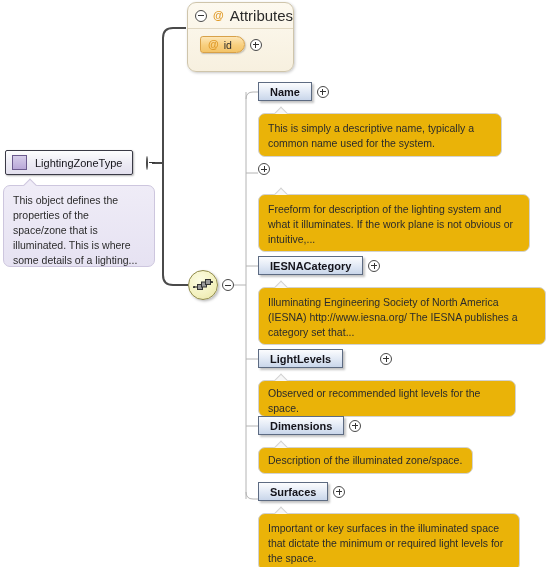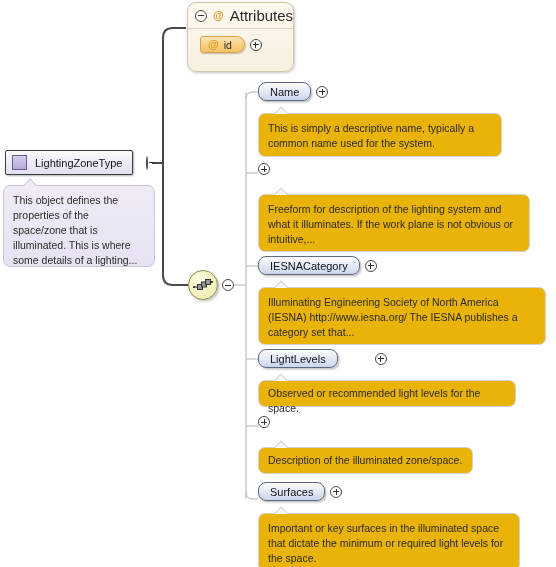--- a/index.html
+++ b/index.html
@@ -68,24 +68,25 @@
   }
   .attr-chip-label{font-size:10.5px;color:#2b2b2b;}
 
   
   .el-row{position:absolute;display:flex;align-items:center;gap:5px;}
   .el-chip{
     display:flex;align-items:center;justify-content:center;
     height:19px;padding:0 11px;
     background:linear-gradient(to bottom,#fbfcfe 0%,#e4ebf6 48%,#c9d6ea 100%);
     border:1px solid #5d6b82;
-    border-radius:8px;
+    border-radius:0;
     box-shadow:1.5px 1.5px 2px rgba(0,0,0,.24);
     box-sizing:border-box;
     white-space:nowrap;
+    font-weight:bold;
   }
   .el-chip-label{font-size:11px;color:#14131a;}
 
   
   .btn{
     width:12px;height:12px;border-radius:50%;
     border:1px solid #4a4a4a;background:#ffffff;
     position:relative;flex:0 0 auto;box-sizing:border-box;
   }
   .btn::before{
@@ -238,28 +239,31 @@
       </div>
     <span>Illuminating Engineering Society of North America (IESNA) http://www.iesna.org/ The IESNA publishes a category set that...</span>
   </div>
 
   <div class="el-row" style="left:258px;top:349px;gap:37px;">
     <span class="el-chip">
       <span class="el-chip-label">LightLevels</span>
     </span>
     <span class="btn plus"></span>
   </div>
-  <div class="balloon" style="left:258px;top:380px;width:258px;height:27px;padding-top:5px;">
+  <div class="balloon" style="left:258px;top:380px;width:258px;height:37px;padding-top:5px;">
     <div class="tail" style="left:14px;top:-8px;">
         <i></i>
       </div>
     <span>Observed or recommended light levels for the space.</span>
   </div>
 
   <div class="el-row" style="left:258px;top:416px;">
+    <span class="el-chip">
+      <span class="el-chip-label">Dimensions</span>
+    </span>
     <span class="btn plus"></span>
   </div>
   <div class="balloon" style="left:258px;top:447px;width:215px;height:27px;padding-top:5px;">
     <div class="tail" style="left:14px;top:-8px;">
         <i></i>
       </div>
     <span>Description of the illuminated zone/space.</span>
   </div>
 
   <div class="el-row" style="left:258px;top:482px;">

